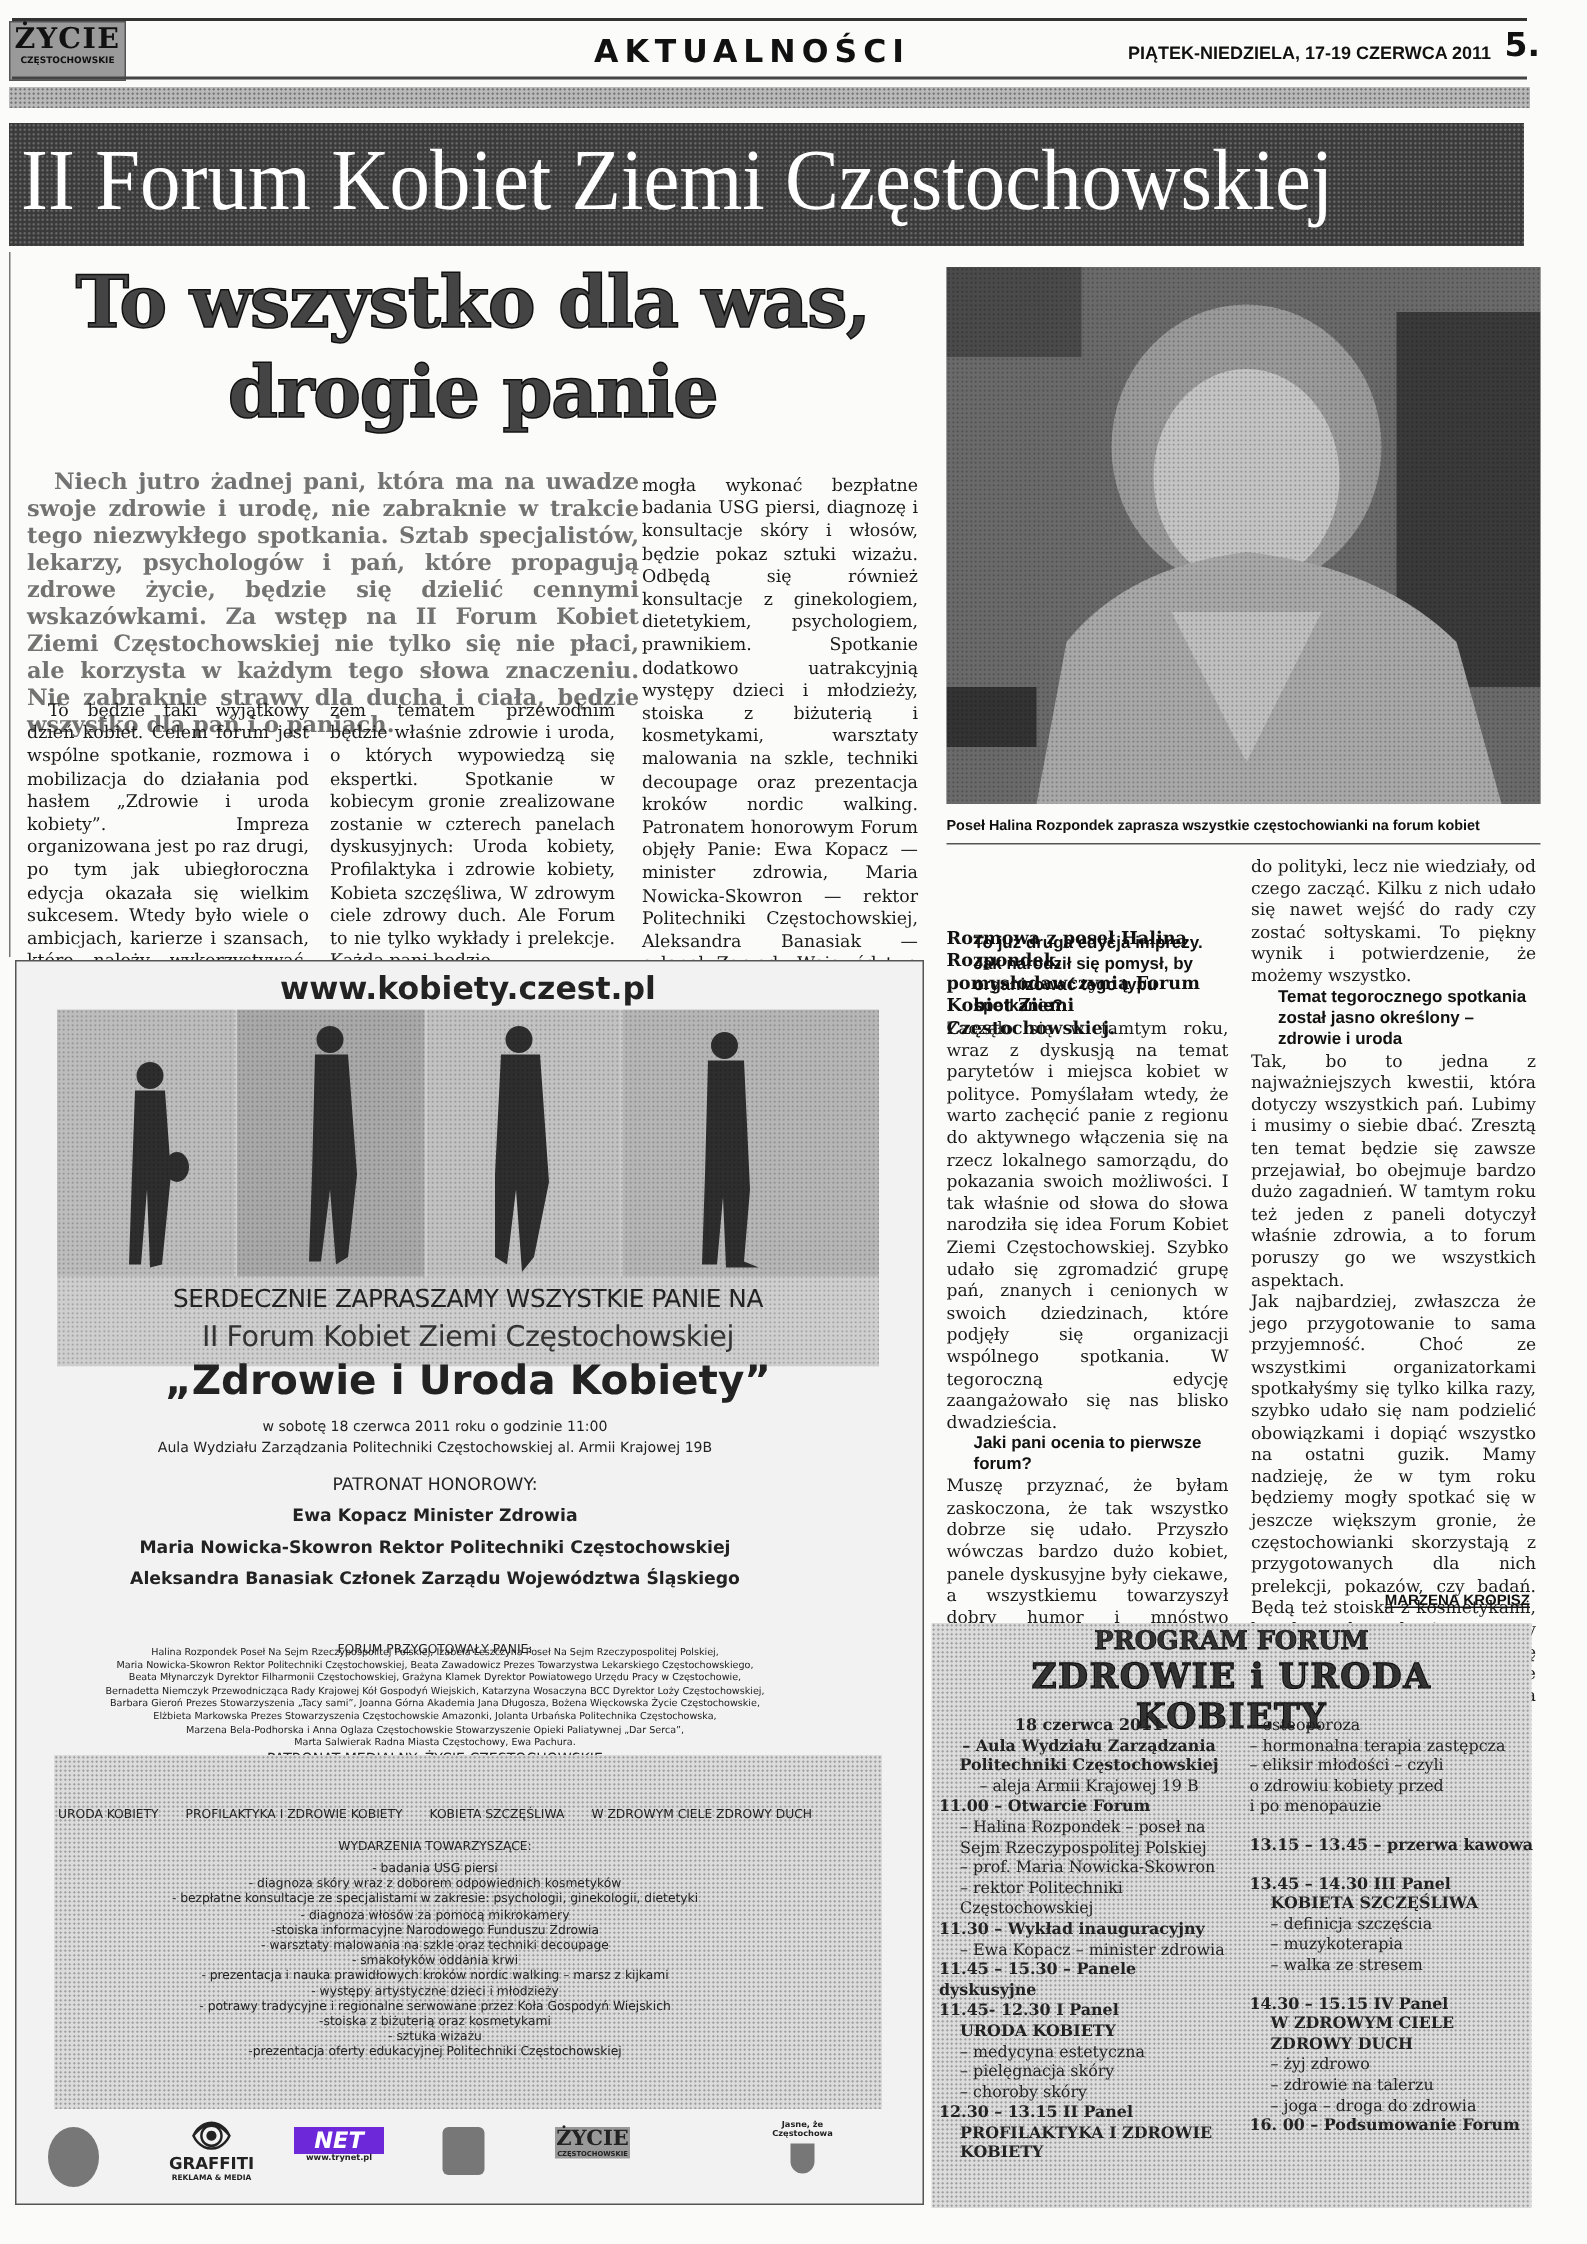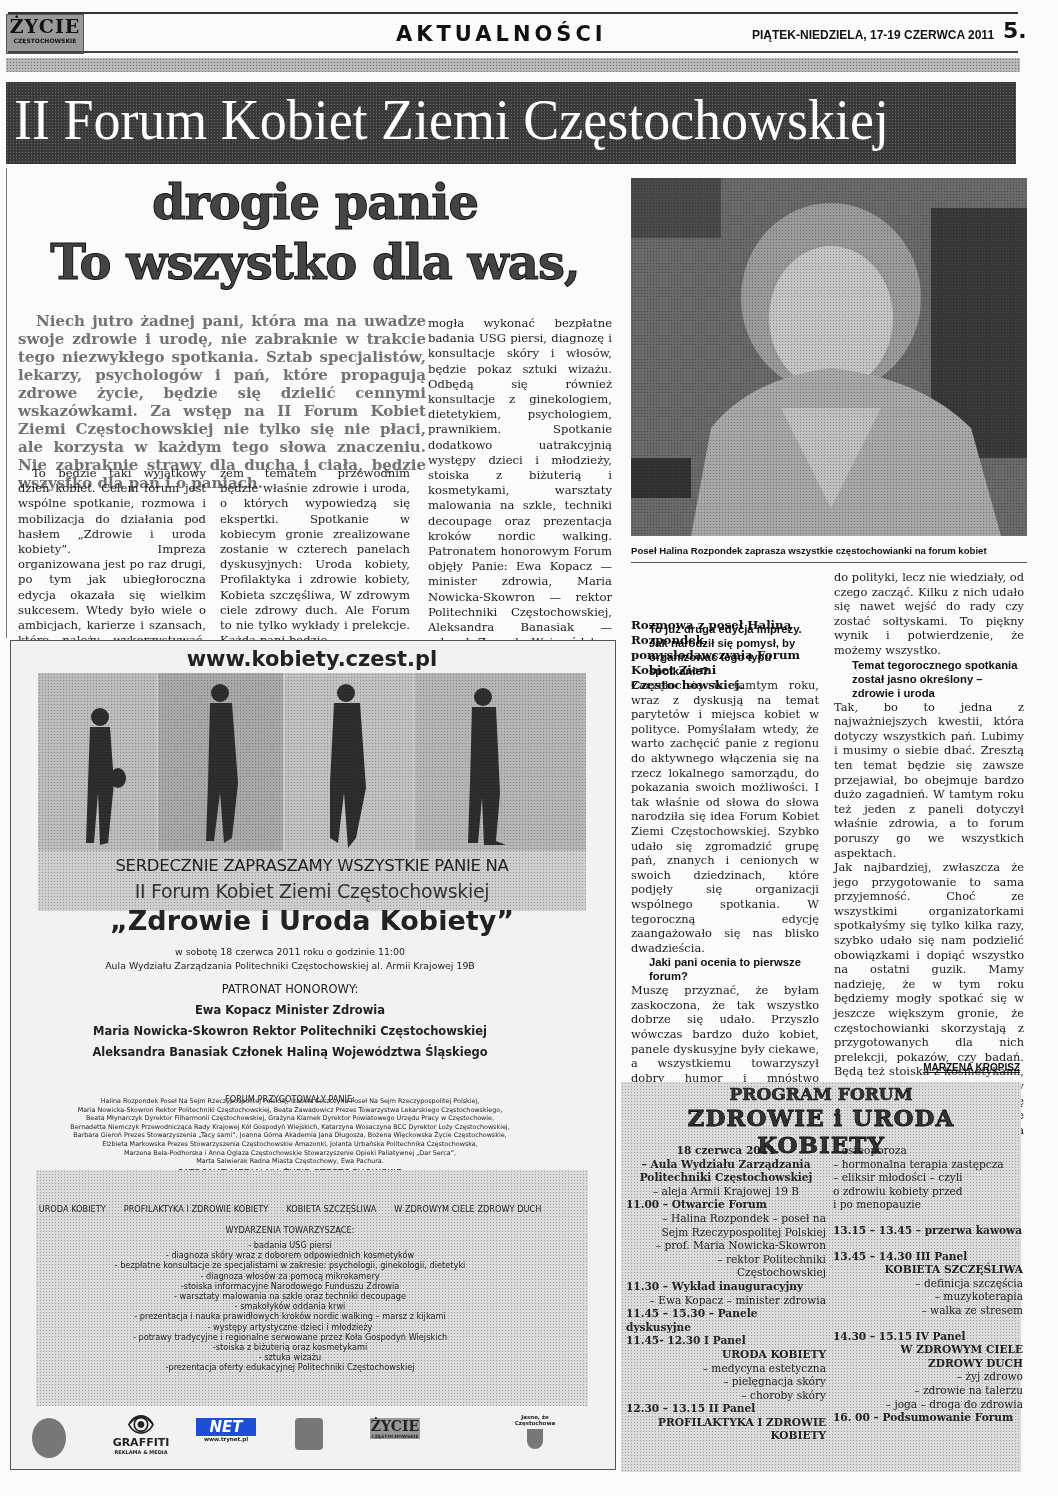--- a/index.html
+++ b/index.html
@@ -38,21 +38,21 @@
   #int-right{left:834px;top:570px;width:190px;}
   .q{font-family:"Liberation Sans",sans-serif;font-weight:bold;font-size:11.3px;line-height:14px;padding-left:18px;color:#111;text-align:left;}
   .ans{font-family:"DejaVu Serif",serif;font-size:11.4px;line-height:14.6px;text-align:justify;}
   #byline{left:880px;top:1062px;width:140px;text-align:right;font-family:"Liberation Sans",sans-serif;font-weight:bold;font-size:10px;color:#111;text-decoration:underline;}
   
   #program{left:621px;top:1082px;width:400px;height:390px;}
   #prog-h1{left:621px;top:1084px;width:400px;text-align:center;font-family:"DejaVu Serif",serif;font-weight:bold;font-size:17px;color:#333;-webkit-text-stroke:0.6px #111;}
   #prog-h2{left:621px;top:1104px;width:400px;text-align:center;font-family:"DejaVu Serif",serif;font-weight:bold;font-size:23px;color:#333;-webkit-text-stroke:0.8px #111;letter-spacing:1px;}
   .prog{font-family:"DejaVu Serif",serif;font-size:10.6px;line-height:13.6px;color:#222;}
   .prog .b{font-weight:bold;}
-  .prog .ind{padding-left:14px;text-align:right;}
+  .prog .ind{padding-left:14px;}
   .prog .gap{height:12px;}
   #prog-left{left:626px;top:1144px;width:200px;}
   #prog-right{left:833px;top:1144px;width:190px;}
   
   #ad{left:10px;top:640px;width:604px;height:828px;border:1px solid #555;background:#f2f2f2;}
   #ad-url{left:10px;top:647px;width:604px;text-align:center;font-family:"DejaVu Sans",sans-serif;font-weight:bold;font-size:21px;color:#222;}
   #ad-band{left:38px;top:673px;width:548px;height:238px;}
   #ad-serd{left:10px;top:856px;width:604px;text-align:center;font-family:"DejaVu Sans",sans-serif;font-size:16.5px;color:#222;letter-spacing:-0.3px;}
   #ad-forum{left:10px;top:880px;width:604px;text-align:center;font-family:"DejaVu Sans",sans-serif;font-size:19px;color:#333;letter-spacing:-0.3px;}
   #ad-zdrowie{left:10px;top:905px;width:604px;text-align:center;font-family:"DejaVu Sans",sans-serif;font-weight:bold;font-size:27px;color:#222;}
@@ -77,22 +77,22 @@
 <div class="abs" id="dateline">PIĄTEK-NIEDZIELA, 17-19 CZERWCA 2011</div>
 <div class="abs" id="pagenum">5.</div>
 <div class="abs" id="midline"></div>
 <div class="abs halftone" id="stripe"></div>
 
 <div class="abs" id="banner"></div>
 <div class="abs" id="banner-title">II Forum Kobiet Ziemi Częstochowskiej</div>
 
 <div class="abs" id="leftrule"></div>
 <div class="abs" id="headline">
+  <div>To wszystko dla was,</div>
   <div>drogie panie</div>
-  <div>To wszystko dla was,</div>
 </div>
 <div class="abs" id="lead">Niech jutro żadnej pani, która ma na uwadze swoje zdrowie i urodę, nie zabraknie w trakcie tego niezwykłego spotkania. Sztab specjalistów, lekarzy, psychologów i pań, które propagują zdrowe życie, będzie się dzielić cennymi wskazówkami. Za wstęp na II Forum Kobiet Ziemi Częstochowskiej nie tylko się nie płaci, ale korzysta w każdym tego słowa znaczeniu. Nie zabraknie strawy dla ducha i ciała, będzie wszystko dla pań i o paniach.</div>
 <div class="abs col" id="col1">To będzie taki wyjątkowy dzień kobiet. Celem forum jest wspólne spotkanie, rozmowa i mobilizacja do działania pod hasłem „Zdrowie i uroda kobiety”. Impreza organizowana jest po raz drugi, po tym jak ubiegłoroczna edycja okazała się wielkim sukcesem. Wtedy było wiele o ambicjach, karierze i szansach, które należy wykorzystywać. Tym ra-</div>
 <div class="abs col" id="col2">zem tematem przewodnim będzie właśnie zdrowie i uroda, o których wypowiedzą się ekspertki. Spotkanie w kobiecym gronie zrealizowane zostanie w czterech panelach dyskusyjnych: Uroda kobiety, Profilaktyka i zdrowie kobiety, Kobieta szczęśliwa, W zdrowym ciele zdrowy duch. Ale Forum to nie tylko wykłady i prelekcje. Każda pani będzie</div>
 <div class="abs col" id="col3">mogła wykonać bezpłatne badania USG piersi, diagnozę i konsultacje skóry i włosów, będzie pokaz sztuki wizażu. Odbędą się również konsultacje z ginekologiem, dietetykiem, psychologiem, prawnikiem. Spotkanie dodatkowo uatrakcyjnią występy dzieci i młodzieży, stoiska z biżuterią i kosmetykami, warsztaty malowania na szkle, techniki decoupage oraz prezentacja kroków nordic walking. Patronatem honorowym Forum objęły Panie: Ewa Kopacz — minister zdrowia, Maria Nowicka-Skowron — rektor Politechniki Częstochowskiej, Aleksandra Banasiak — członek Zarządu Województwa Śląskiego. Nie zabraknie też smakołyków przygotowanych przez Koła Gospodyń Wiejskich.</div>
 
 <div class="abs" id="photo">
   <svg width="396" height="358" viewBox="0 0 396 358">
     <defs>
       <pattern id="dots" width="3" height="3" patternUnits="userSpaceOnUse">
@@ -214,21 +214,21 @@
   </svg>
 </div>
 <div class="abs" id="ad-serd">SERDECZNIE ZAPRASZAMY WSZYSTKIE PANIE NA</div>
 <div class="abs" id="ad-forum">II Forum Kobiet Ziemi Częstochowskiej</div>
 <div class="abs" id="ad-zdrowie">„Zdrowie i Uroda Kobiety”</div>
 <div class="adtxt s9" style="top:946px;">w sobotę 18 czerwca 2011 roku o godzinie 11:00</div>
 <div class="adtxt s9" style="top:960px;">Aula Wydziału Zarządzania Politechniki Częstochowskiej al. Armii Krajowej 19B</div>
 <div class="adtxt s11" style="top:982px;">PATRONAT HONOROWY:</div>
 <div class="adtxt s11" style="top:1003px;font-weight:bold;">Ewa Kopacz Minister Zdrowia</div>
 <div class="adtxt s11" style="top:1024px;font-weight:bold;">Maria Nowicka-Skowron Rektor Politechniki Częstochowskiej</div>
-<div class="adtxt s11" style="top:1045px;font-weight:bold;">Aleksandra Banasiak Członek Haliną Województwa Śląskiego</div>
+<div class="adtxt s11" style="top:1045px;font-weight:bold;">Aleksandra Banasiak Członek Zarządu Województwa Śląskiego</div>
 <div class="adtxt s8" style="top:1082px;">FORUM PRZYGOTOWAŁY PANIE:</div>
 <div class="adtxt s7" style="top:1097px;" id="organizers">
     <div>Halina Rozpondek Poseł Na Sejm Rzeczypospolitej Polskiej, Izabela Leszczyna Poseł Na Sejm Rzeczypospolitej Polskiej,</div>
     <div>Maria Nowicka-Skowron Rektor Politechniki Częstochowskiej, Beata Zawadowicz Prezes Towarzystwa Lekarskiego Częstochowskiego,</div>
     <div>Beata Młynarczyk Dyrektor Filharmonii Częstochowskiej, Grażyna Klamek Dyrektor Powiatowego Urzędu Pracy w Częstochowie,</div>
     <div>Bernadetta Niemczyk Przewodnicząca Rady Krajowej Kół Gospodyń Wiejskich, Katarzyna Wosaczyna BCC Dyrektor Loży Częstochowskiej,</div>
     <div>Barbara Gieroń Prezes Stowarzyszenia „Tacy sami”, Joanna Górna Akademia Jana Długosza, Bożena Więckowska Życie Częstochowskie,</div>
     <div>Elżbieta Markowska Prezes Stowarzyszenia Częstochowskie Amazonki, Jolanta Urbańska Politechnika Częstochowska,</div>
     <div>Marzena Bela-Podhorska i Anna Oglaza Częstochowskie Stowarzyszenie Opieki Paliatywnej „Dar Serca”,</div>
     <div>Marta Salwierak Radna Miasta Częstochowy, Ewa Pachura.</div>
@@ -253,21 +253,21 @@
     <div>-prezentacja oferty edukacyjnej Politechniki Częstochowskiej</div>
   </div>
 <div class="abs" id="ad-logos">
   <div class="logo" style="left:22px;top:4px;width:34px;height:40px;border-radius:50%;background:#777;"></div>
   <div class="logo" style="left:96px;top:0px;width:70px;">
     <div style="font-size:22px;line-height:22px;">👁</div>
     <div style="font-size:11px;">GRAFFITI</div>
     <div style="font-size:5px;">REKLAMA &amp; MEDIA</div>
   </div>
   <div class="logo" style="left:186px;top:4px;width:60px;">
-    <div style="font-size:15px;font-style:italic;background:#1d4ed8;color:#fff;">NET</div>
+    <div style="font-size:15px;font-style:italic;background:#6d28d9;color:#fff;">NET</div>
     <div style="font-size:5.5px;">www.trynet.pl</div>
   </div>
   <div class="logo" style="left:285px;top:4px;width:28px;height:32px;background:#777;border-radius:4px;"></div>
   <div class="logo" style="left:360px;top:4px;width:50px;background:#999;">
     <div style="font-size:14px;font-family:'DejaVu Serif',serif;">ŻYCIE</div>
     <div style="font-size:4.5px;">CZĘSTOCHOWSKIE</div>
   </div>
   <div class="logo" style="left:492px;top:0px;width:66px;">
     <div style="font-size:5.5px;">Jasne, że Częstochowa</div>
     <div style="margin:3px auto 0;width:16px;height:20px;background:#777;border-radius:0 0 8px 8px;"></div>

